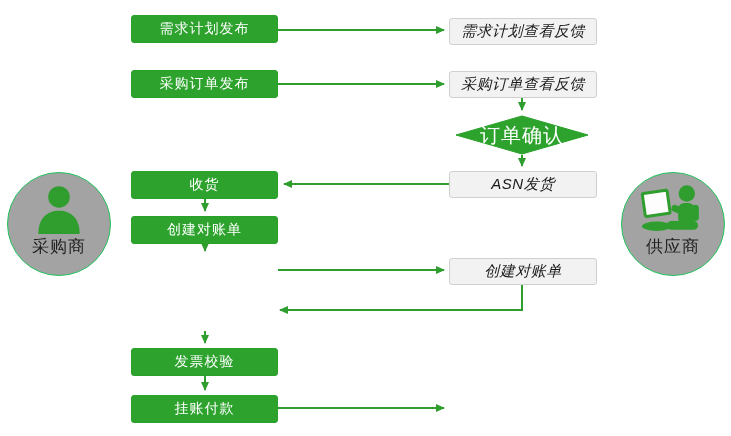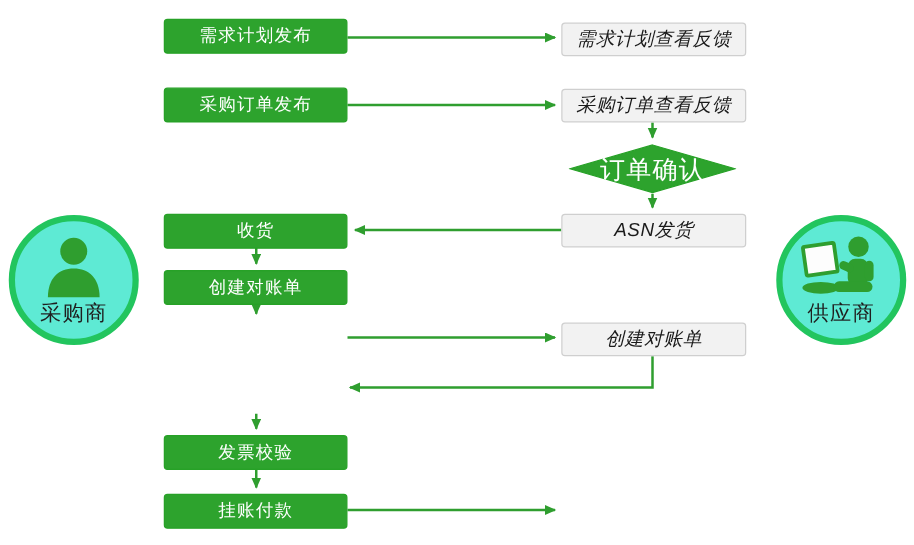--- a/index.html
+++ b/index.html
@@ -17,21 +17,21 @@
   .green{background:#2da32d;border:1px solid #27a127;color:#ffffff;}
   .plain{background:#f2f2f2;border:1px solid #cfcfcf;color:#1a1a1a;font-size:15px;letter-spacing:0.5px;font-style:italic;}
   .red{background:#f15b31;border:1px solid #e8512a;color:#ffffff;}
   .diamond{position:absolute;display:flex;align-items:center;justify-content:center;}
   .diamond svg{position:absolute;left:0;top:0;}
   .diamond span{position:relative;font-size:20px;letter-spacing:1px;white-space:nowrap;}
   .diamond.gdark span{color:#ffffff;}
   .diamond.ggray span{color:#1a1a1a;}
   .actor{
     position:absolute;width:104px;height:104px;border-radius:50%;
-    background:#5eead4;border:5px solid #22c55e;box-sizing:border-box;
+    background:#a3a3a3;border:1px solid #22c55e;box-sizing:border-box;
     display:flex;flex-direction:column;align-items:center;
   }
   .actor .label{font-size:17px;color:#1f1f1f;letter-spacing:1px;margin-top:1px;}
   .actor-buyer{left:7px;top:172px;}
   .actor-supplier{left:621px;top:172px;}
   .actor svg{margin-top:11px;}
 </style>
 </head>
 <body>
 

